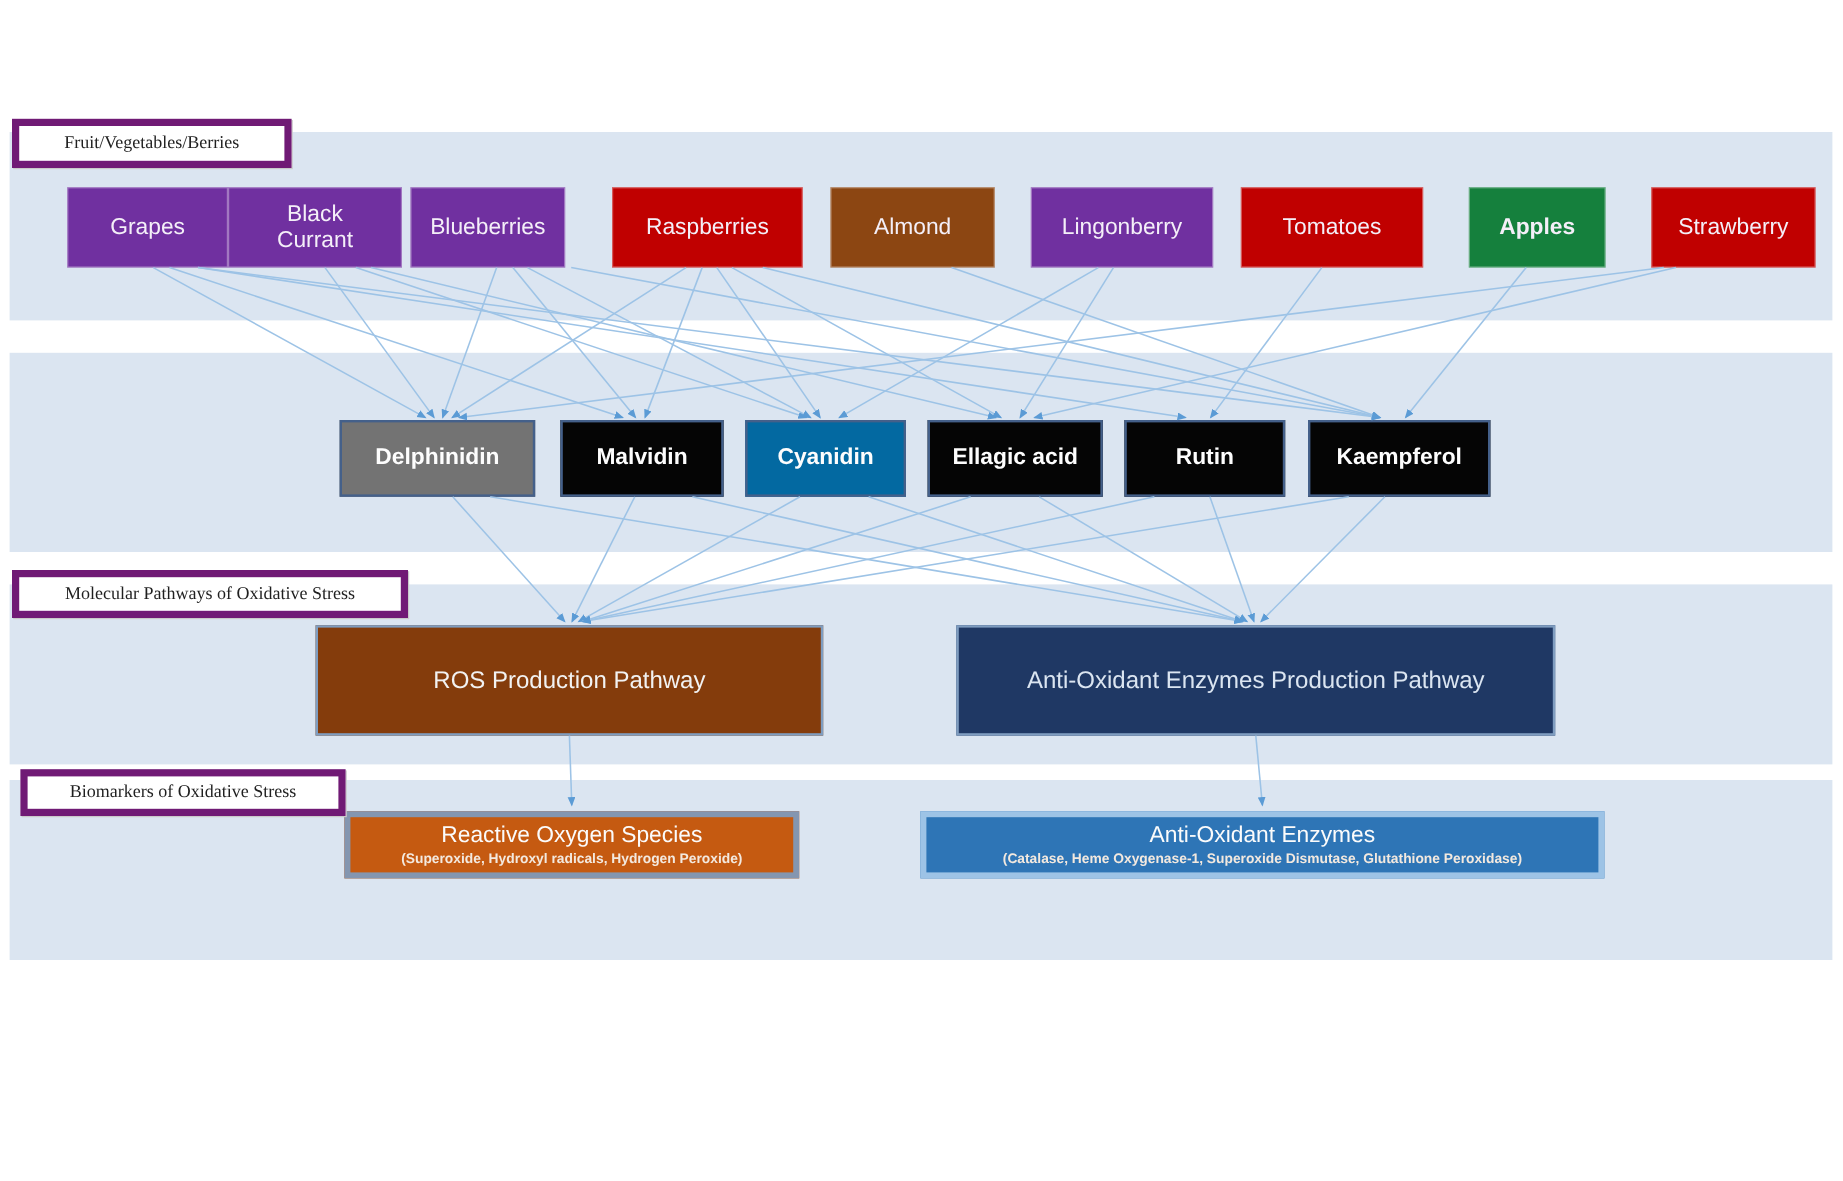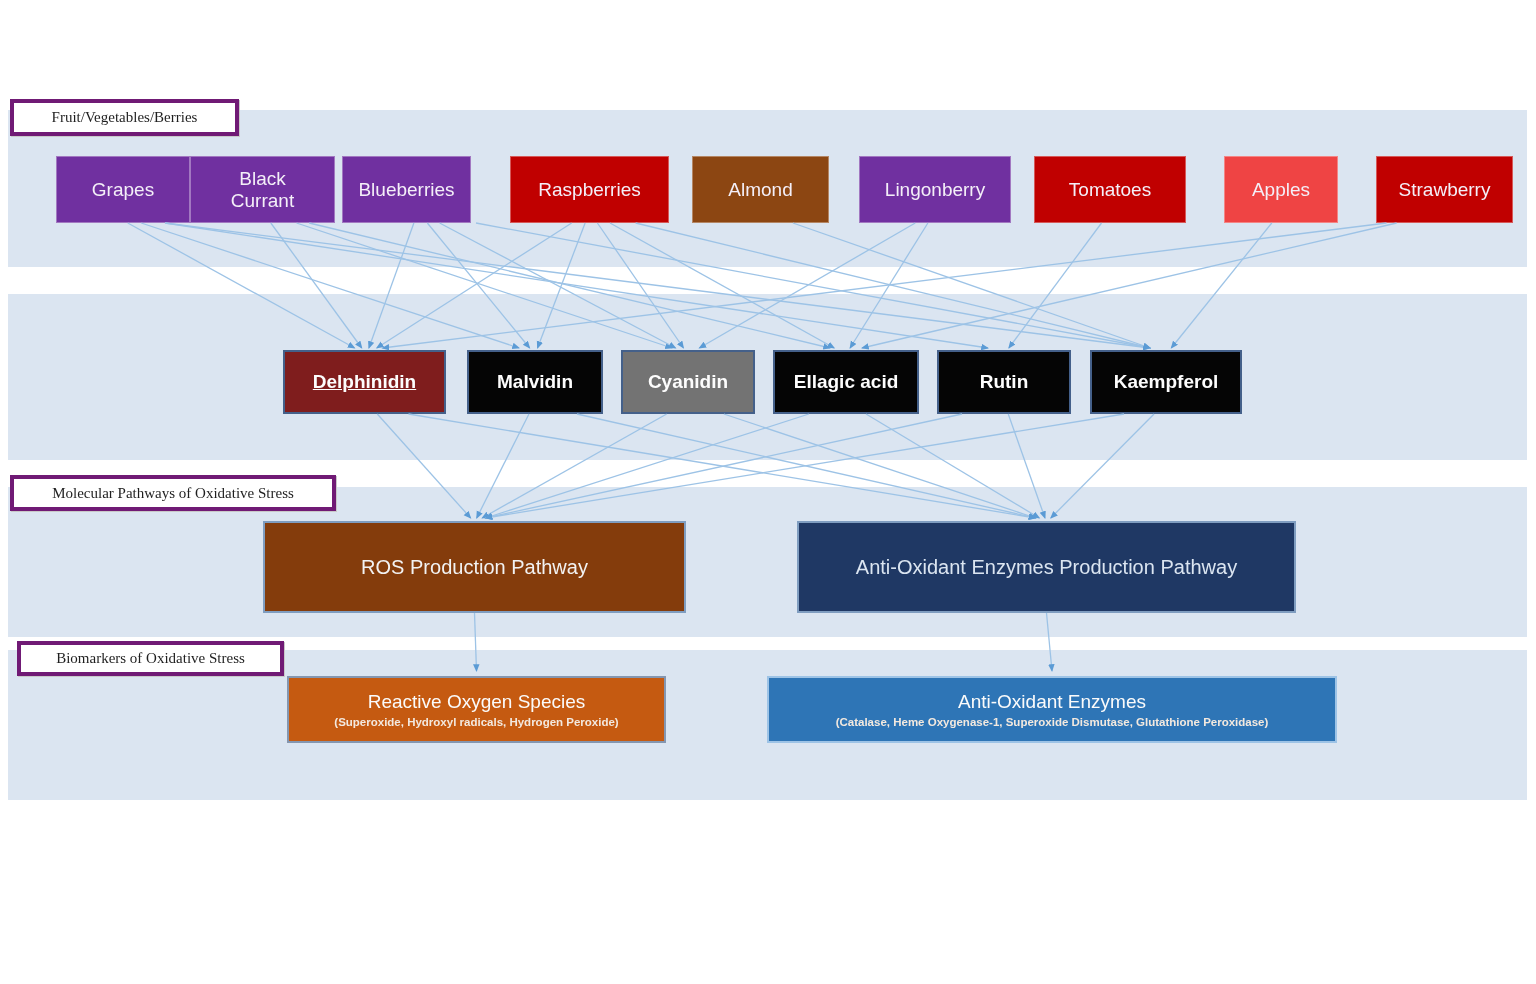--- a/index.html
+++ b/index.html
@@ -6,41 +6,41 @@
   .canvas{
     position:relative;width:1536px;height:984px;background:#ffffff;overflow:hidden;
     font-family:"Liberation Sans",sans-serif;
   }
   .band{position:absolute;left:8px;width:1519px;background:#dbe5f1;z-index:0;}
   .band1{top:110px;height:157px;}
   .band2{top:294px;height:166px;}
   .band3{top:487px;height:150px;}
   .band4{top:650px;height:150px;}
   .section-label{
-    position:absolute;z-index:3;background:#ffffff;border:4px solid #701a75;
+    position:absolute;z-index:3;background:#ffffff;border:6px solid #701a75;
     box-shadow:1px 1px 0 #c9c9c9;display:flex;align-items:center;justify-content:center;
     font-family:"Liberation Serif",serif;font-size:15px;color:#1f1f1f;text-align:center;
   }
   .node{
     position:absolute;z-index:2;display:flex;align-items:center;justify-content:center;
     text-align:center;color:#ffffff;box-sizing:border-box;white-space:pre-line;
   }
   .fruit{
     top:156px;height:67px;font-size:19px;line-height:1.15;
     border:1px solid rgba(255,255,255,0.35);color:#f4eff8;
   }
   .phyto{
     top:350px;height:64px;background:#050505;border:2px solid #44608a;
     font-weight:bold;font-size:19px;color:#fdfdfd;
   }
   .pathway{
     top:521px;height:92px;font-size:20px;border:2px solid #7f9dc0;color:#f2f2f2;
   }
   .bio{
-    top:676px;height:67px;flex-direction:column;border:2px solid #22c55e;
+    top:676px;height:56px;flex-direction:column;border:5px solid #22c55e;
   }
   .bio-title{font-size:19px;line-height:1.2;color:#fbfbfb;}
   .bio-sub{font-size:11.5px;font-weight:600;color:#f3e9df;margin-top:2px;}
   #arrow-layer{position:absolute;left:0;top:0;z-index:5;pointer-events:none;}
 </style>
 </head>
 <body>
 
 <div class="canvas">
   <div class="band band1"></div>
@@ -54,27 +54,27 @@
 
   <div id="fruit-row">
       <div class="node fruit" style="left: 56px; width: 134px; background: rgb(112, 48, 160);">Grapes</div>
       <div class="node fruit" style="left: 190px; width: 145px; background: rgb(112, 48, 160);">Black
 Currant</div>
       <div class="node fruit" style="left: 342px; width: 129px; background: rgb(112, 48, 160);">Blueberries</div>
       <div class="node fruit" style="left: 510px; width: 159px; background: rgb(192, 0, 0);">Raspberries</div>
       <div class="node fruit" style="left: 692px; width: 137px; background: rgb(140, 70, 18);">Almond</div>
       <div class="node fruit" style="left: 859px; width: 152px; background: rgb(112, 48, 160);">Lingonberry</div>
       <div class="node fruit" style="left: 1034px; width: 152px; background: rgb(192, 0, 0);">Tomatoes</div>
-      <div class="node fruit" style="left: 1224px; width: 114px; background: #ef4444;">Apples</div>
+      <div class="node fruit" style="left: 1224px; width: 114px; background: #15803d; font-weight: bold;">Apples</div>
       <div class="node fruit" style="left: 1376px; width: 137px; background: rgb(192, 0, 0);">Strawberry</div>
     </div>
   <div id="phyto-row">
-      <div class="node phyto" style="left: 283px; width: 163px; background: #7f1d1d; border-color: rgb(68, 96, 138); text-decoration: underline;">Delphinidin</div>
+      <div class="node phyto" style="left: 283px; width: 163px; background: #737373; border-color: rgb(68, 96, 138);">Delphinidin</div>
       <div class="node phyto" style="left: 467px; width: 136px; background: rgb(5, 5, 5); border-color: rgb(68, 96, 138);">Malvidin</div>
-      <div class="node phyto" style="left: 621px; width: 134px; background: #737373; border-color: rgb(68, 96, 138);">Cyanidin</div>
+      <div class="node phyto" style="left: 621px; width: 134px; background: #0369a1; border-color: rgb(68, 96, 138);">Cyanidin</div>
       <div class="node phyto" style="left: 773px; width: 146px; background: rgb(5, 5, 5); border-color: rgb(68, 96, 138);">Ellagic acid</div>
       <div class="node phyto" style="left: 937px; width: 134px; background: rgb(5, 5, 5); border-color: rgb(68, 96, 138);">Rutin</div>
       <div class="node phyto" style="left: 1090px; width: 152px; background: rgb(5, 5, 5); border-color: rgb(68, 96, 138);">Kaempferol</div>
     </div>
   <div id="pathway-row">
       <div class="node pathway" style="left: 263px; width: 423px; background: rgb(132, 60, 12); color: rgb(242, 242, 242);">ROS Production Pathway</div>
       <div class="node pathway" style="left: 797px; width: 499px; background: rgb(31, 56, 100); color: rgb(219, 229, 241);">Anti-Oxidant Enzymes Production Pathway</div>
     </div>
   <div id="bio-row">
       <div class="node bio" style="left: 287px; width: 379px; background: rgb(197, 90, 17); border-color: rgb(132, 150, 176);"><div class="bio-title">Reactive Oxygen Species</div><div class="bio-sub">(Superoxide, Hydroxyl radicals, Hydrogen Peroxide)</div></div>

